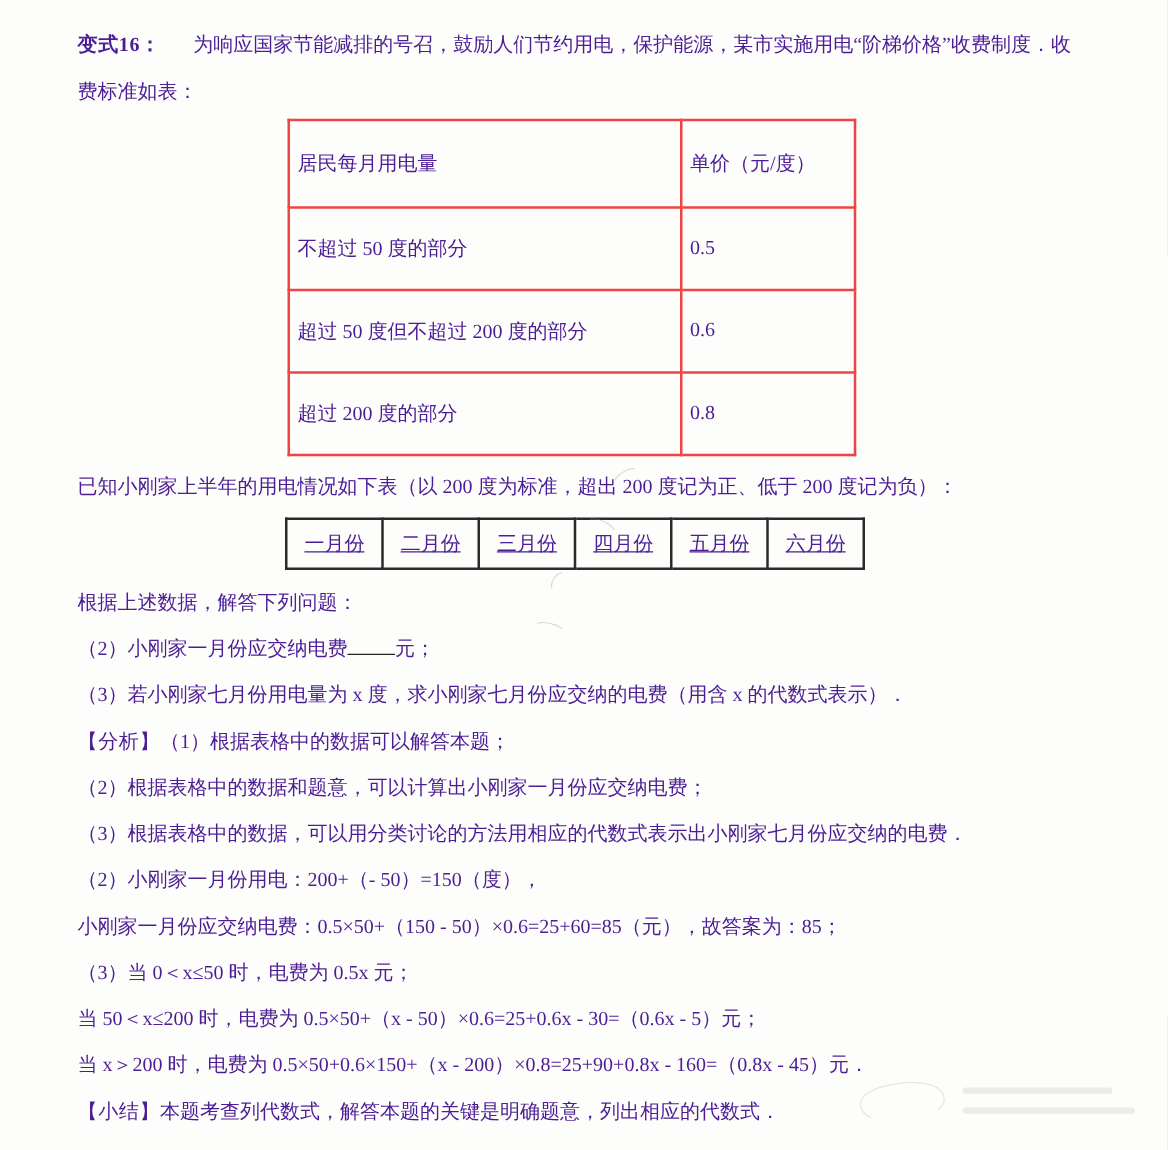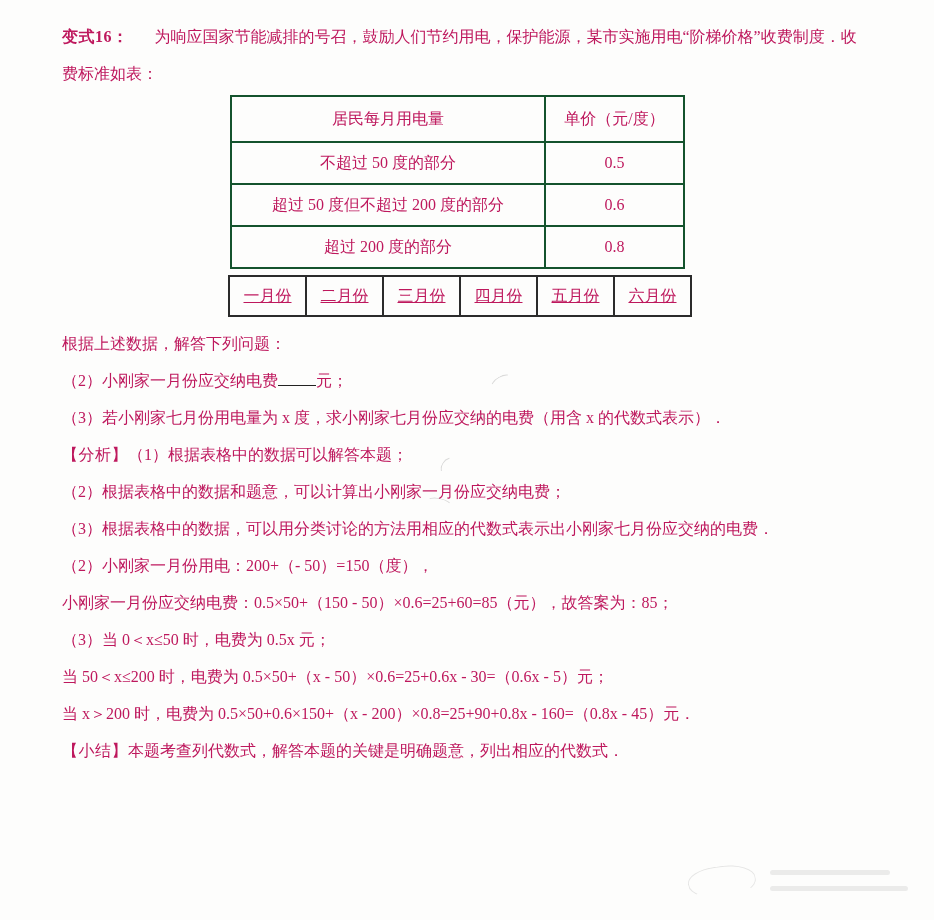--- a/index.html
+++ b/index.html
@@ -2,38 +2,38 @@
 <html><head>
 <meta charset="utf-8">
 <style>
   html,body{margin:0;padding:0;background:#e8e8e8;}
   .page{
     position:relative;
     width:934px;height:920px;
     background:#fdfdfc;
     overflow:hidden;
     font-family:"Liberation Serif","DejaVu Serif",serif;
-    color:#be185d;
+    color:#4c1d95;
     box-sizing:border-box;
     padding:18px 62px 0 62px;
   }
   .ln{margin:0;line-height:37px;font-size:16px;white-space:normal;}
   .tag{font-weight:normal;letter-spacing:0.5px;}
   .vlabel{font-weight:bold;margin-right:26px;letter-spacing:0.5px;}
   .blank{
     display:inline-block;width:44px;height:14px;
     border-bottom:1.6px solid #222;
     vertical-align:baseline;
   }
   .blank.narrow{width:38px;}
   table{border-collapse:collapse;}
   .t1{margin:3px 0 4px 168px;}
   .t1 td{
-    border:2px solid #14532d;text-align:center;
-    font-size:16px;padding:0 6px;
+    border:2px solid #ef4444;text-align:left;
+    font-size:16px;padding:12px 6px;
   }
   .t1 .hrow td{height:44px;}
   .t1 td{height:40px;}
   .t1 .c1{width:300px;}
   .t1 .c2{width:125px;}
   .t2{margin:6px 0 8px 166px;}
   .t2 td{
     border:2px solid #2b2b2b;text-align:center;
     font-size:16px;width:71px;height:38px;padding:0 2px;text-decoration:underline;
   }
@@ -87,20 +87,21 @@
         <td class="c1">超过 50 度但不超过 200 度的部分</td>
         <td class="c2">0.6</td>
       </tr>
       <tr>
         <td class="c1">超过 200 度的部分</td>
         <td class="c2">0.8</td>
       </tr>
     </tbody>
   </table>
 
+  <p class="ln sp-top">已知小刚家上半年的用电情况如下表（以 200 度为标准，超出 200 度记为正、低于 200 度记为负）：</p>
 
   <table class="t2">
     <tbody>
       <tr>
         <td>一月份</td>
         <td>二月份</td>
         <td>三月份</td>
         <td>四月份</td>
         <td>五月份</td>
         <td>六月份</td>

